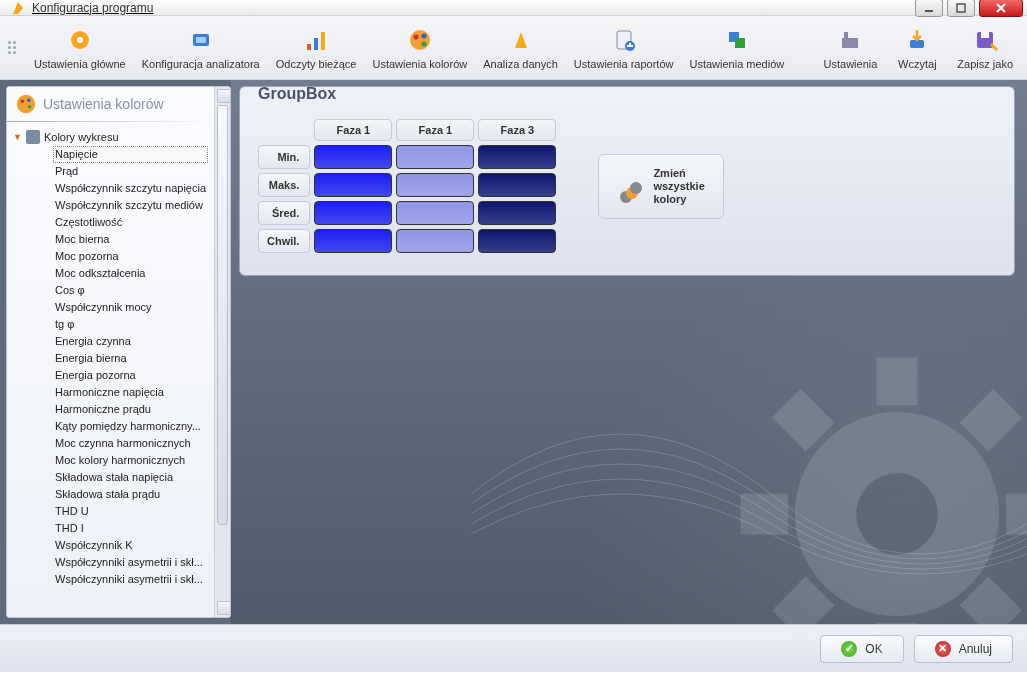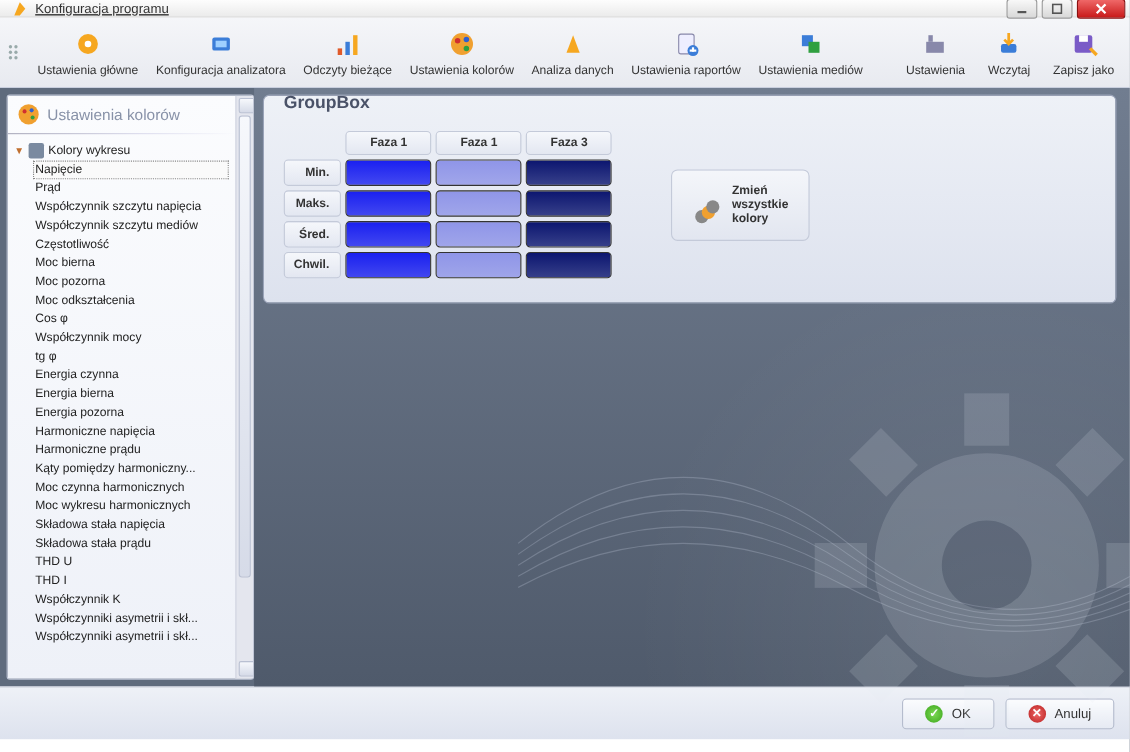--- a/index.html
+++ b/index.html
@@ -31,21 +31,21 @@
 .sidebar-wrap { width:225px; background:linear-gradient(#fbfcfe,#eef1f8); border:1px solid #c0c6d6; margin:6px 0 6px 6px; border-radius:3px; display:flex; overflow:hidden; }
 .sidebar { flex:1; display:flex; flex-direction:column; }
 .sidebar-header { display:flex; align-items:center; gap:6px; padding:6px 8px; }
 .sidebar-header .hicon { width:22px; height:22px; }
 .sidebar-header .htxt { font-size:14px; color:#8892a8; }
 .sidebar-divider { height:1px; background:linear-gradient(to right,#aab 0%,#dde 60%,transparent 100%); margin:0 0 4px 0; }
 .tree { flex:1; overflow-y:auto; font-size:11px; color:#222; padding:2px 6px 6px 6px; }
 .tree-node-root { display:flex; align-items:center; gap:4px; padding:2px 0; cursor:pointer; }
 .tree-node-root .arrow { color:#c07030; font-size:9px; }
 .tree-node-root .rico { width:14px; height:14px; background:#7a8aa0; border-radius:2px; display:inline-block; }
-.tree-children { margin-left:17px; }
+.tree-children { margin-left:40px; }
 .tree-item { padding:1px 2px; cursor:pointer; white-space:nowrap; overflow:hidden; text-overflow:ellipsis; line-height:15px; }
 .tree-item.selected { border:1px dotted #888; background:#fafafa; padding:0 1px; }
 .sidebar-scroll { width:16px; background:#e4e6ee; border-left:1px solid #cfd3e0; position:relative; }
 .sidebar-scroll .thumb { position:absolute; left:2px; right:2px; top:2px; height:420px; background:linear-gradient(#f6f8fc,#d6dbe8); border:1px solid #b9c0d2; border-radius:3px; }
 .sidebar-scroll .btn { position:absolute; left:2px; right:2px; height:14px; background:linear-gradient(#f6f8fc,#d6dbe8); border:1px solid #b9c0d2; border-radius:2px; display:flex; align-items:center; justify-content:center; font-size:8px; color:#666; }
 .sidebar-scroll .btn.up { top:2px; }
 .sidebar-scroll .btn.dn { bottom:2px; }
 .sidebar-scroll .thumb { top:18px; }
 
 
@@ -53,21 +53,21 @@
 .content-bg { position:absolute; inset:0; background:
   radial-gradient(circle at 85% 90%, rgba(255,255,255,0.08), transparent 40%),
   linear-gradient(#717d90,#4f5a6b);
 }
 .content-bg svg.gear { position:absolute; right:-40px; bottom:-60px; opacity:0.15; }
 .content-bg svg.wave { position:absolute; left:240px; bottom:40px; opacity:0.25; }
 
 .groupbox { position:absolute; left:8px; right:12px; top:6px; border:1px solid #9aa3b8; border-radius:6px; background:linear-gradient(#eef1f7,#dde2ee); padding:28px 14px 18px 14px; }
 .groupbox-title { position:absolute; top:-2px; left:14px; font-size:16px; font-weight:bold; color:#4a5268; background:transparent; padding:0 4px; }
 
-.grid-wrap { display:flex; align-items:flex-start; gap:32px; }
+.grid-wrap { display:flex; align-items:flex-start; gap:20px; }
 table.color-grid { border-collapse:separate; border-spacing:4px; }
 table.color-grid th { font-size:11px; font-weight:bold; color:#333; padding:4px 8px; background:linear-gradient(#f5f7fb,#e3e7f1); border:1px solid #c4cad9; border-radius:4px; min-width:78px; text-align:center; }
 table.color-grid th.rowh { min-width:50px; text-align:right; padding-right:10px; }
 table.color-grid td.corner { background:transparent; border:none; }
 table.color-grid td.swatch { width:78px; height:24px; border:1px solid #333; border-radius:4px; cursor:pointer; }
 
 .change-all { display:flex; align-items:flex-end; gap:8px; padding:12px 18px; background:linear-gradient(#f4f6fa,#e2e6f0); border:1px solid #c4cad9; border-radius:6px; cursor:pointer; margin-left:18px; align-self:center; }
 .change-all .cico { width:28px; height:28px; }
 .change-all .ctxt { font-size:11px; font-weight:bold; color:#333; line-height:13px; }
 
@@ -233,21 +233,21 @@
             <div class="tree-item">Cos φ</div>
             <div class="tree-item">Współczynnik mocy</div>
             <div class="tree-item">tg φ</div>
             <div class="tree-item">Energia czynna</div>
             <div class="tree-item">Energia bierna</div>
             <div class="tree-item">Energia pozorna</div>
             <div class="tree-item">Harmoniczne napięcia</div>
             <div class="tree-item">Harmoniczne prądu</div>
             <div class="tree-item">Kąty pomiędzy harmoniczny...</div>
             <div class="tree-item">Moc czynna harmonicznych</div>
-            <div class="tree-item">Moc wykresu harmonicznych</div>
+            <div class="tree-item">Moc kolory harmonicznych</div>
             <div class="tree-item">Składowa stała napięcia</div>
             <div class="tree-item">Składowa stała prądu</div>
             <div class="tree-item">THD U</div>
             <div class="tree-item">THD I</div>
             <div class="tree-item">Współczynnik K</div>
             <div class="tree-item">Współczynniki asymetrii i skł...</div>
             <div class="tree-item">Współczynniki asymetrii i skł...</div>
           </div>
       </div>
     </div>

